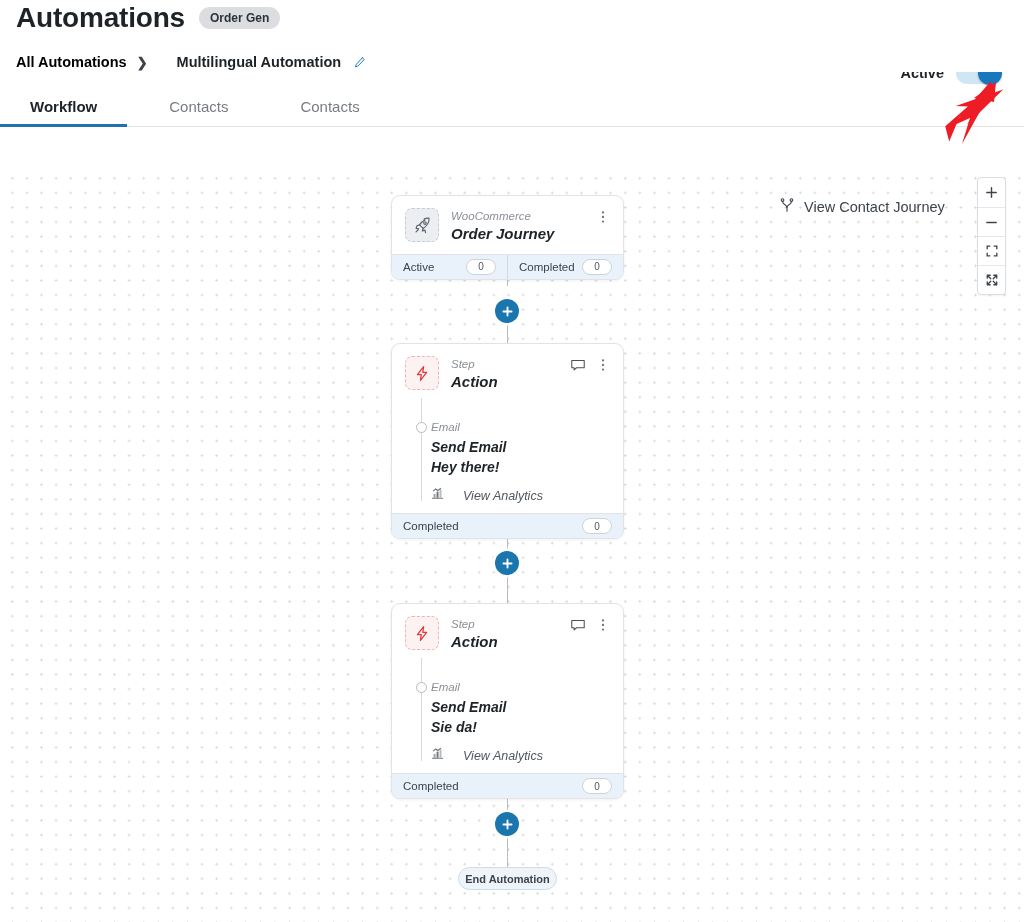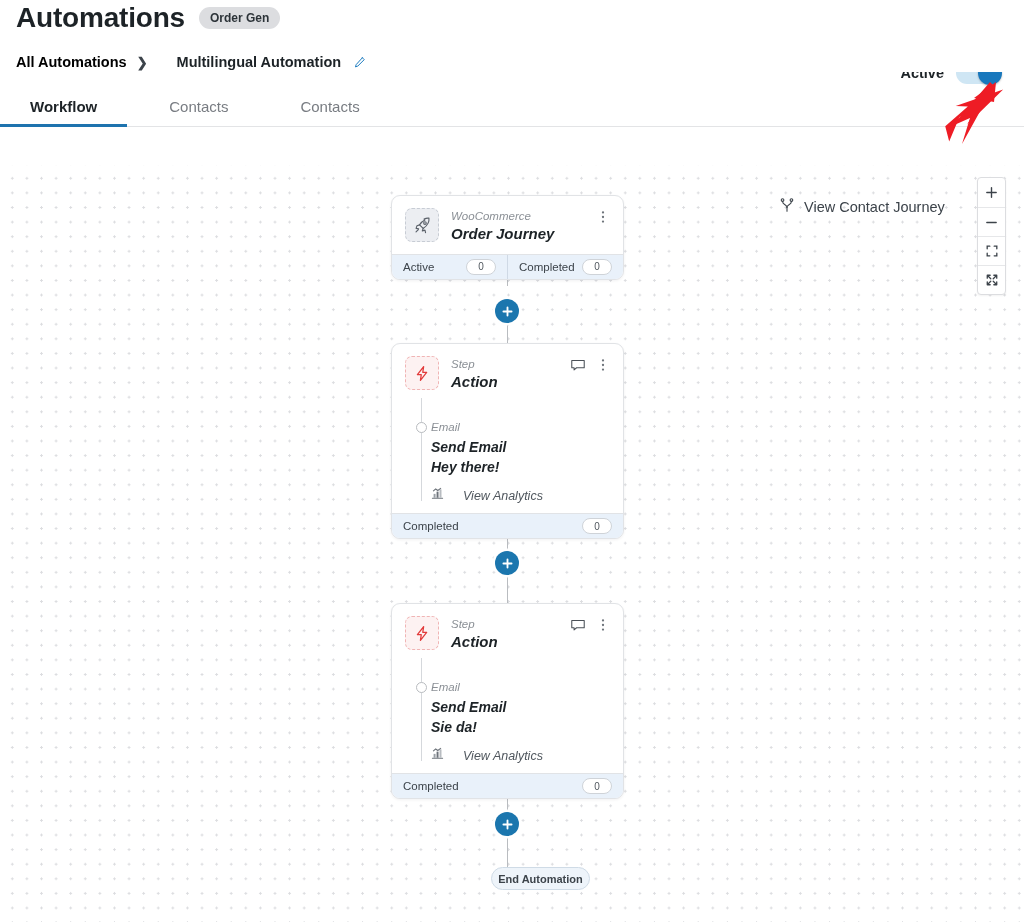--- a/index.html
+++ b/index.html
@@ -595,16 +595,16 @@
         </div>
       </div>
     </div>
 
     <div class="plus-btn" style="top:647px;">
       <svg width="13" height="13" viewBox="0 0 14 14" stroke="#ffffff" stroke-width="2" stroke-linecap="round">
         <path d="M7 2.6v8.8M2.6 7h8.8"></path>
       </svg>
     </div>
 
-    <div class="end-pill" style="top:702px;margin-left:33px;">End Automation</div>
+    <div class="end-pill" style="top:702px;">End Automation</div>
 
   </div>
 </div>
 
 </body></html>

